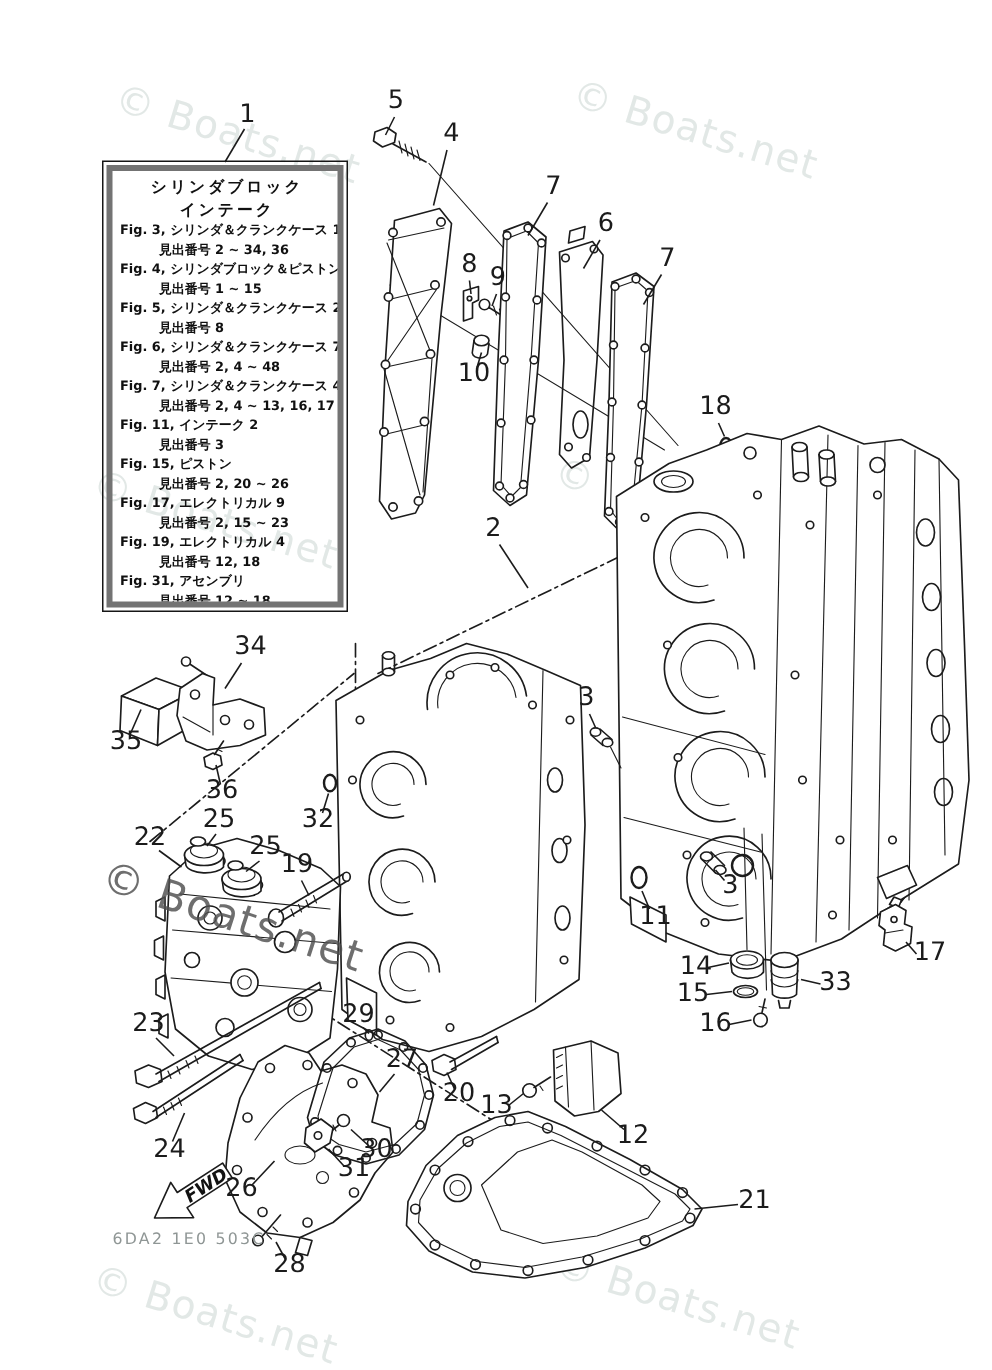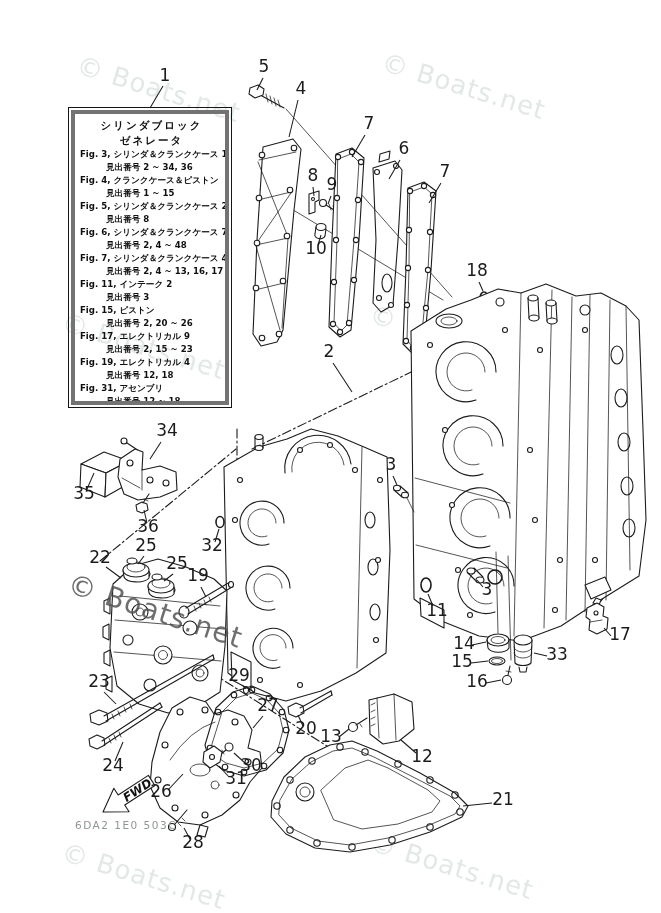--- a/index.html
+++ b/index.html
@@ -538,26 +538,26 @@
 
   <g>
         <text transform="translate(66,592) rotate(18)" class="wm dark">© Boats.net</text>
       </g>
 </svg>
 
 <div class="info-box">
   <div class="info-inner">
     <div>
           <div class="ib-title">シリンダブロック</div>
-          <div class="ib-title">ゼネレータ</div>
+          <div class="ib-title">インテーク</div>
         </div>
     <div>
           <div class="fig-line">Fig. 3, シリンダ＆クランクケース 1</div>
           <div class="ref-line">見出番号 2 ~ 34, 36</div>
-          <div class="fig-line">Fig. 4, クランクケース＆ピストン</div>
+          <div class="fig-line">Fig. 4, シリンダブロック＆ピストン</div>
           <div class="ref-line">見出番号 1 ~ 15</div>
           <div class="fig-line">Fig. 5, シリンダ＆クランクケース 2</div>
           <div class="ref-line">見出番号 8</div>
           <div class="fig-line">Fig. 6, シリンダ＆クランクケース 7</div>
           <div class="ref-line">見出番号 2, 4 ~ 48</div>
           <div class="fig-line">Fig. 7, シリンダ＆クランクケース 4</div>
           <div class="ref-line">見出番号  2, 4 ~ 13, 16, 17</div>
           <div class="fig-line">Fig. 11, インテーク 2</div>
           <div class="ref-line">見出番号 3</div>
           <div class="fig-line">Fig. 15, ピストン</div>

